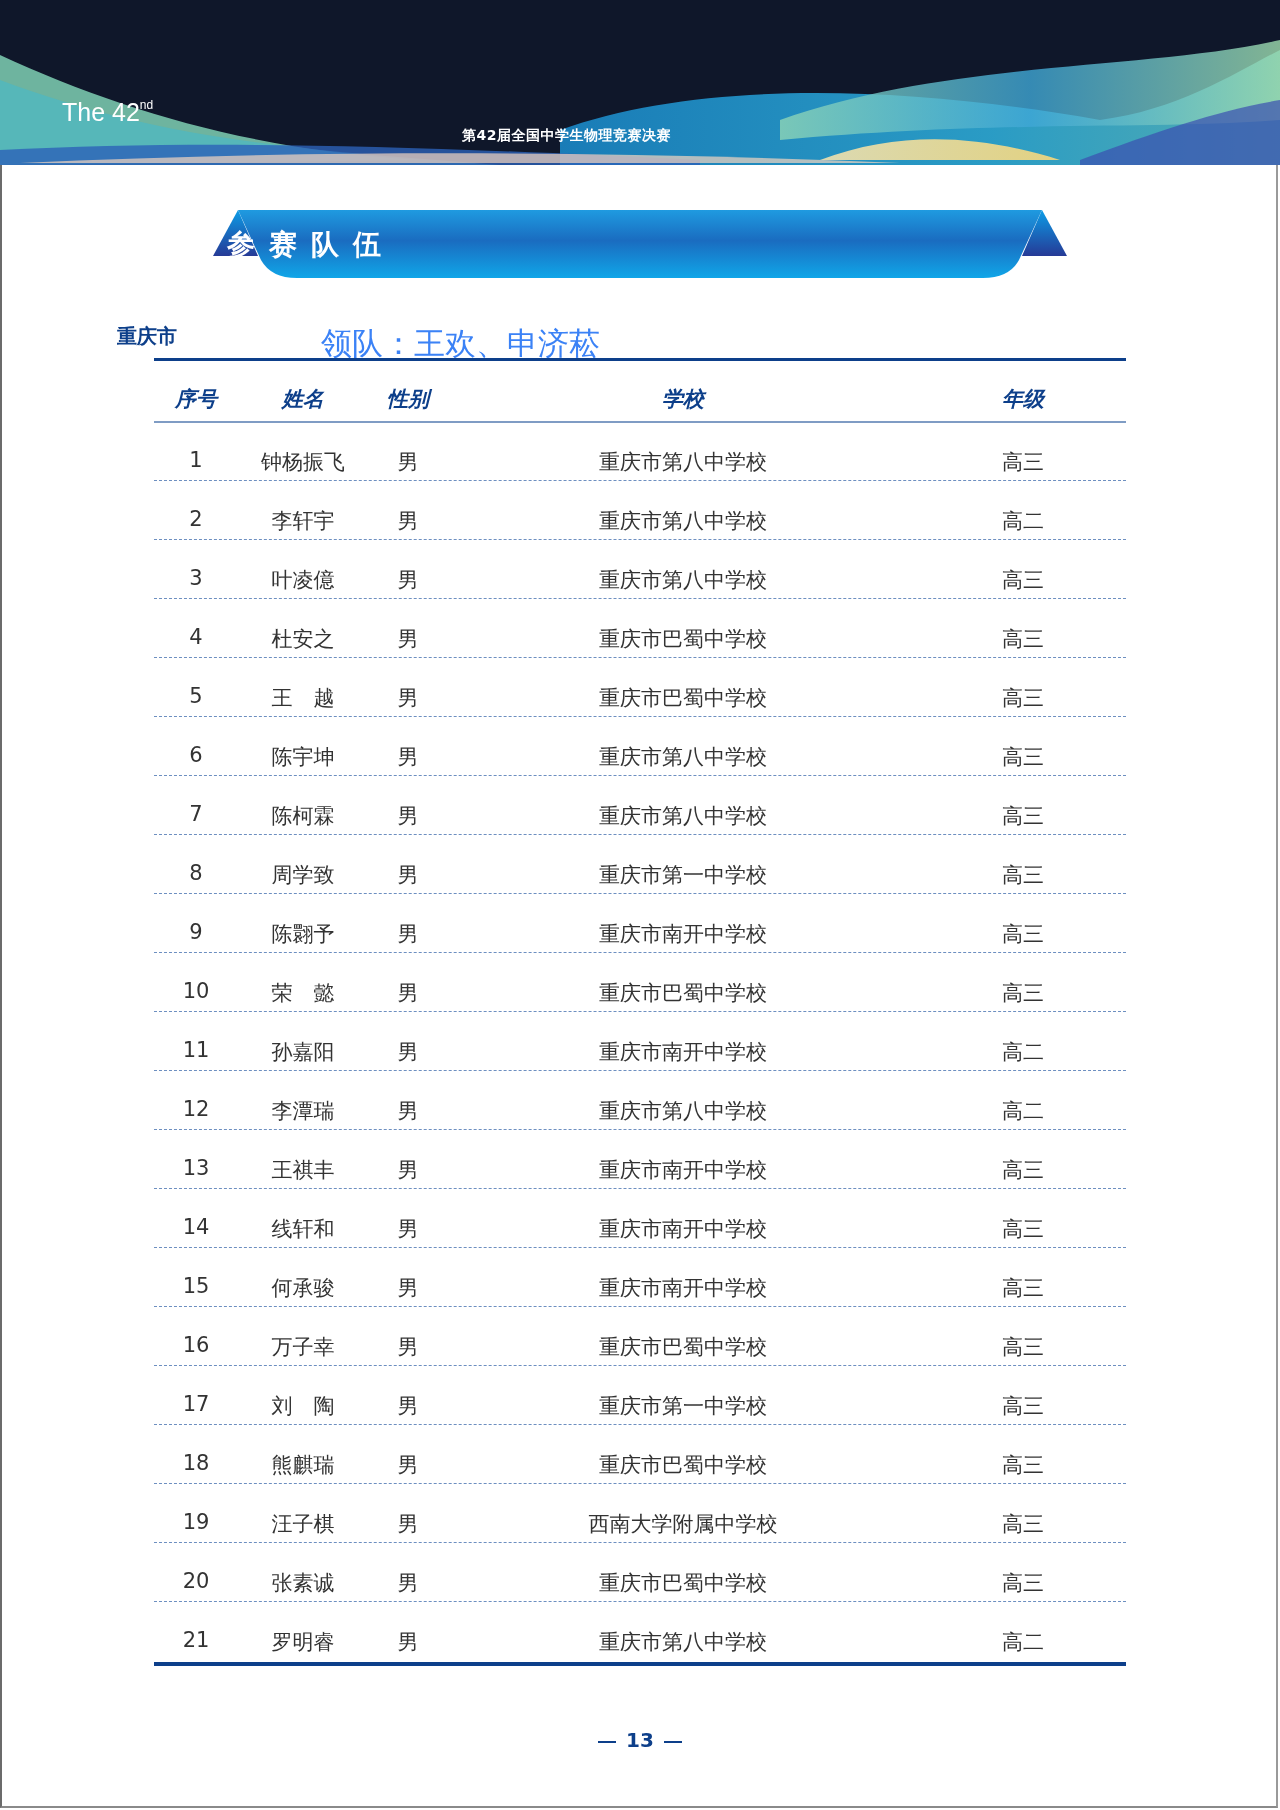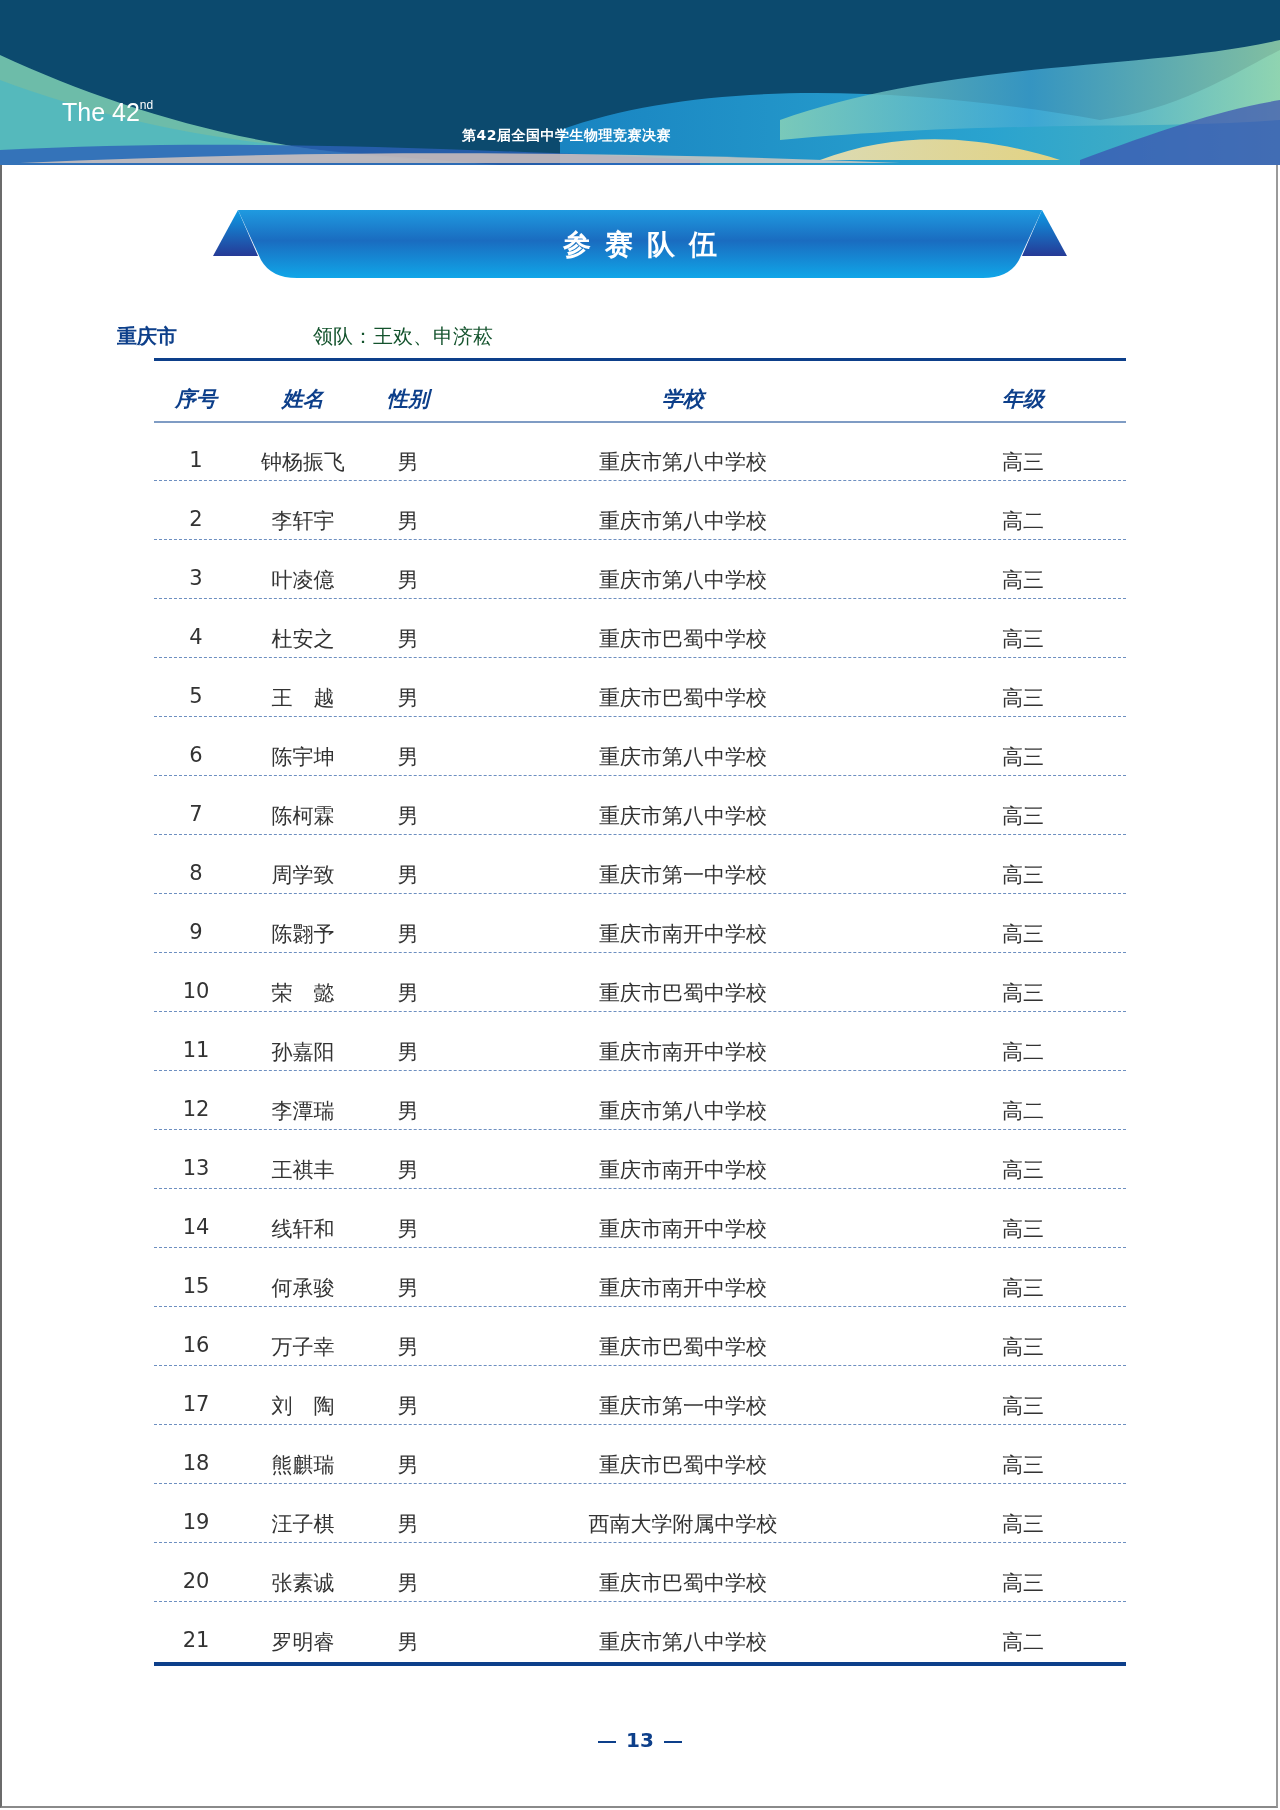--- a/index.html
+++ b/index.html
@@ -8,45 +8,45 @@
     font-family: "DejaVu Sans", "Liberation Sans", sans-serif;
   }
   .page-frame {
     position: absolute; left: 0; top: 0; width: 1278px; height: 1808px;
     border-left: 2px solid #6b6b6b; border-right: 2px solid #9a9a9a; border-bottom: 2px solid #8a8a8a;
     box-sizing: border-box;
   }
   
   .banner {
     position: absolute; left: 0; top: 0; width: 1280px; height: 165px; overflow: hidden;
-    background: #0c4a6e;
+    background: #0f172a;
   }
   .banner svg { position: absolute; left: 0; top: 0; }
   .banner-en {
     position: absolute; left: 62px; top: 90px; color: #ffffff;
     font-family: "Liberation Sans", sans-serif; font-size: 25px; line-height: 30px; font-weight: 400;
   }
   .banner-en sup { font-size: 12px; vertical-align: 12px; }
   .banner-cn {
     position: absolute; left: 462px; top: 127px; color: #ffffff;
     font-size: 14px; font-weight: 700; letter-spacing: 0.5px;
   }
   
   .ribbon { position: absolute; left: 213px; top: 208px; width: 854px; height: 72px; }
   .ribbon svg { position: absolute; left: 0; top: 0; }
   .ribbon-title {
-    position: absolute; left: 0; top: 18px; width: 854px; text-align: center;
+    position: absolute; left: 0; top: 18px; width: 854px; 
     color: #ffffff; font-size: 28px; font-weight: 700; letter-spacing: 14px; padding-left: 14px; box-sizing: border-box;
   }
   
   .team-name {
     position: absolute; left: 117px; top: 323px; color: #0d3f8a; font-size: 20px; font-weight: 700;
   }
   .team-leader {
-    position: absolute; left: 313px; top: 323px; color: #14532d; font-size: 20px;
+    position: absolute; left: 321px; top: 323px; color: #3b82f6; font-size: 31px;
   }
   .rule-top { position: absolute; left: 154px; top: 358px; width: 972px; height: 3px; background: #0d3f8a; }
   .rule-head { position: absolute; left: 154px; top: 421px; width: 972px; height: 2px; background: #7f9cc4; }
   .rule-bottom { position: absolute; left: 154px; top: 1662px; width: 972px; height: 4px; background: #0d3f8a; }
 
   .col { position: absolute; text-align: center; }
   .c-idx { left: 154px; width: 84px; }
   .c-name { left: 238px; width: 130px; }
   .c-sex { left: 368px; width: 80px; }
   .c-school { left: 448px; width: 470px; }

